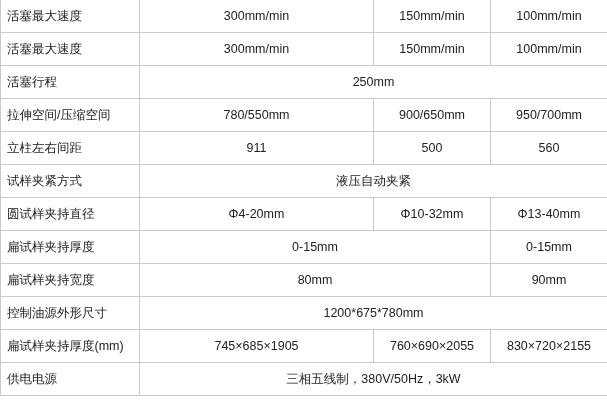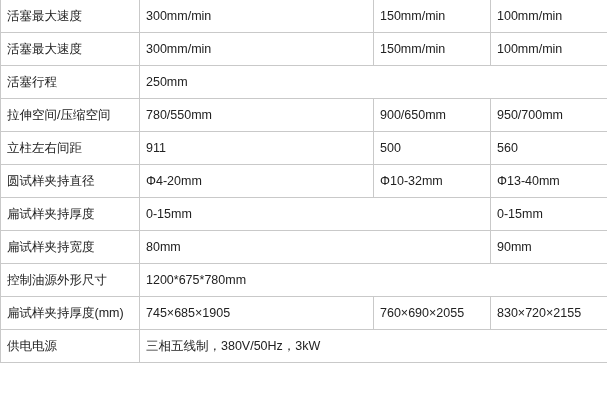--- a/index.html
+++ b/index.html
@@ -32,21 +32,21 @@
     overflow: hidden;
   }
   table.spec tr:first-child td {
     border-top: none;
   }
   td.label {
     text-align: left;
     padding-left: 8px;
   }
   td.val {
-    text-align: left;
+    text-align: center;
   }
   
   col.c0 { width: 139px; }
   col.c1 { width: 234px; }
   col.c2 { width: 117px; }
   col.c3 { width: 117px; }
   .clip-top {
     
     height: 18px;
   }
@@ -89,20 +89,24 @@
         <td class="val">900/650mm</td>
         <td class="val">950/700mm</td>
       </tr>
       <tr>
         <td class="label">立柱左右间距</td>
         <td class="val">911</td>
         <td class="val">500</td>
         <td class="val">560</td>
       </tr>
       <tr>
+        <td class="label">试样夹紧方式</td>
+        <td class="val" colspan="3">液压自动夹紧</td>
+      </tr>
+      <tr>
         <td class="label" style="width: 139px;">圆试样夹持直径</td>
         <td class="val" style="width: 78px;">Φ4-20mm</td>
         <td class="val" style="width: 78px;">Φ10-32mm</td>
         <td class="val" style="width: 78px;">Φ13-40mm</td>
         <td class="val" style="width: 78px;">Φ13-45mm</td>
       </tr>
       <tr>
         <td class="label">扁试样夹持厚度</td>
         <td class="val" colspan="2">0-15mm</td>
         <td class="val">0-15mm</td>

